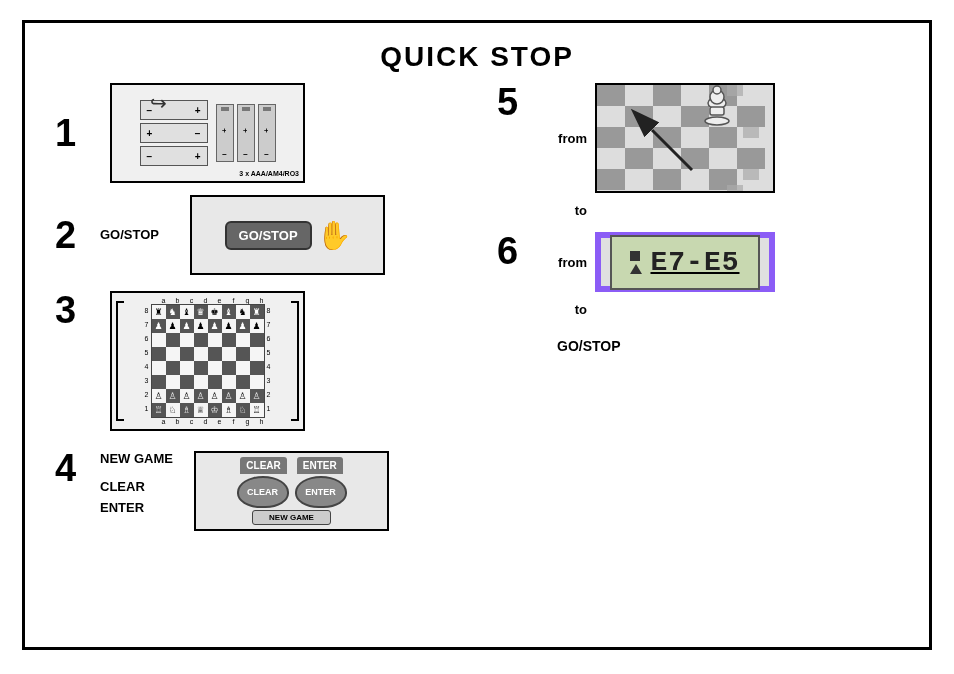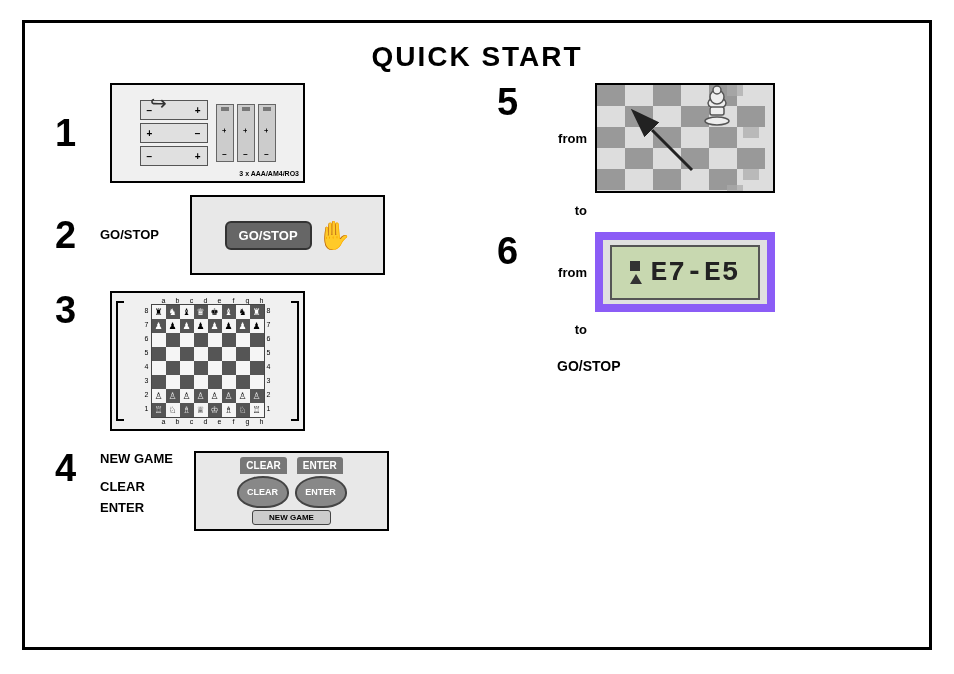--- a/index.html
+++ b/index.html
@@ -205,27 +205,28 @@
       height: 110px;
       display: flex;
       align-items: center;
       justify-content: center;
       position: relative;
       overflow: hidden;
     }
 
     
     .lcd-box {
-      border: 8px solid #8b5cf6;
+      border: 6px solid #8b5cf6;
       background: #e0e0e0;
       width: 180px;
-      height: 80px;
-      display: flex;
-      align-items: center;
-      justify-content: center;
+      height: 60px;
+      display: flex;
+      align-items: center;
+      justify-content: center;
+      text-decoration: underline;
     }
     .lcd-inner {
       background: #c8d8b0;
       border: 2px solid #555;
       width: 150px;
       height: 55px;
       display: flex;
       align-items: center;
       justify-content: center;
       gap: 4px;
@@ -233,21 +234,21 @@
       font-weight: 900;
       font-family: 'Courier New', monospace;
       color: #222;
       letter-spacing: 1px;
     }
   </style>
 </head>
 <body>
 
 <div class="outer-border">
-  <div class="page-title">QUICK START</div>
+  <div class="page-title">QUICK STOP</div>
 
   <div class="content-area">
 
     <div class="left-col">
 
       <div class="step-row">
         <div class="step-number">1</div>
         <div class="step-image-box battery-box">
 
           <div style="position:absolute;top:6px;left:38px;font-size:20px;color:#333;transform:scaleX(-1);">↩</div>

